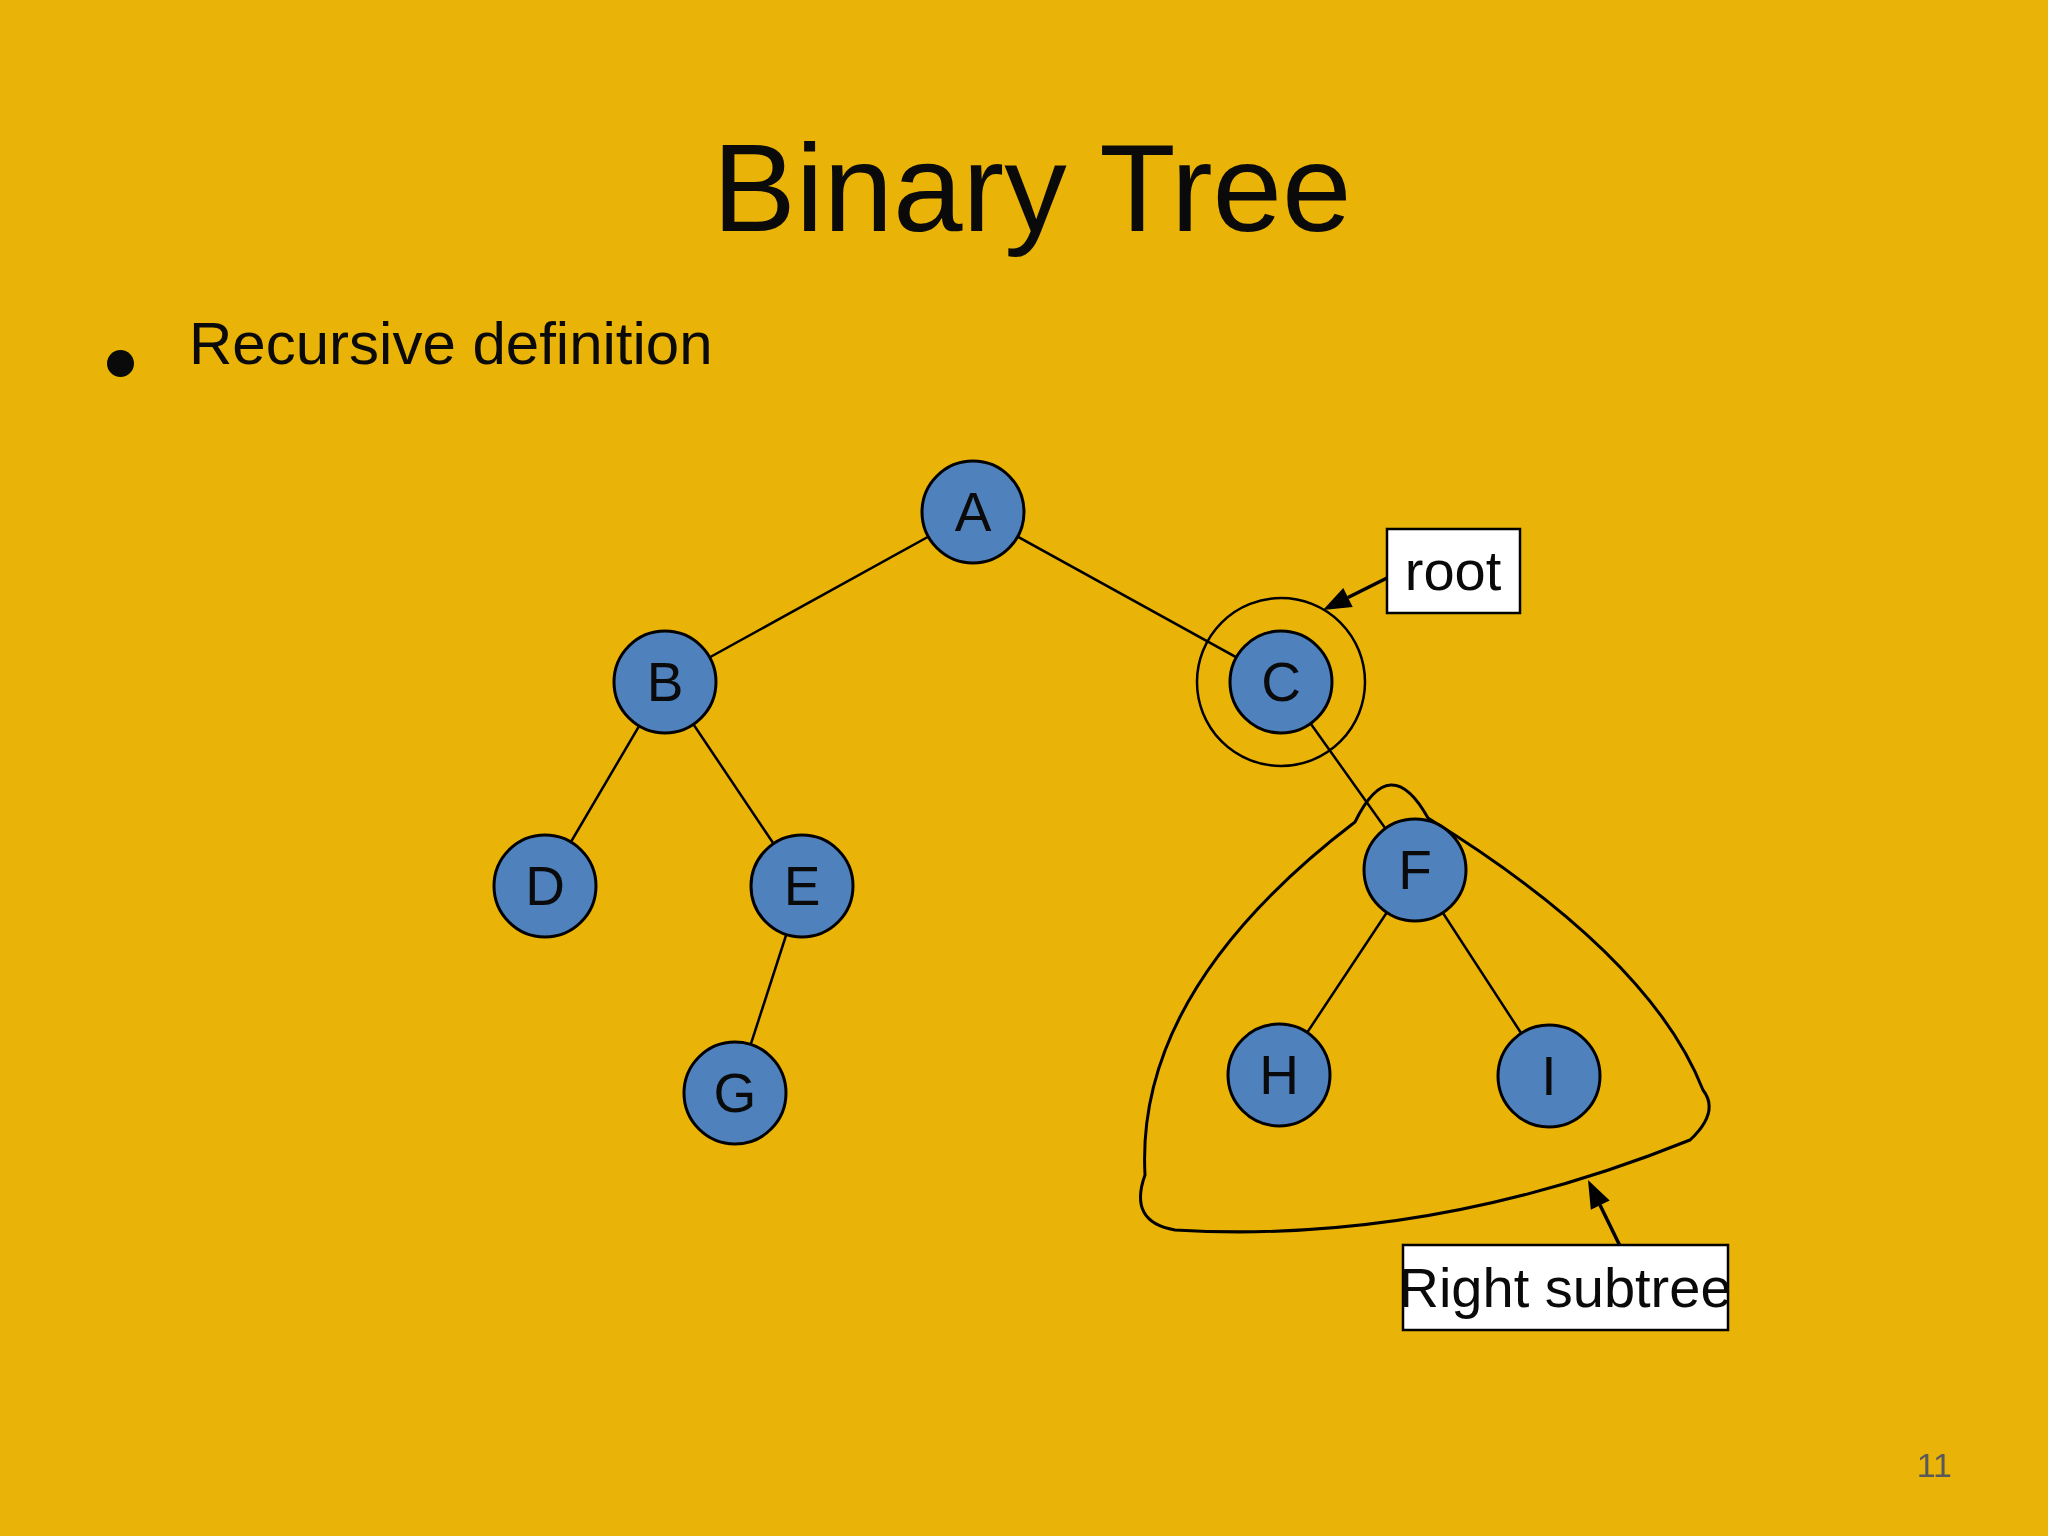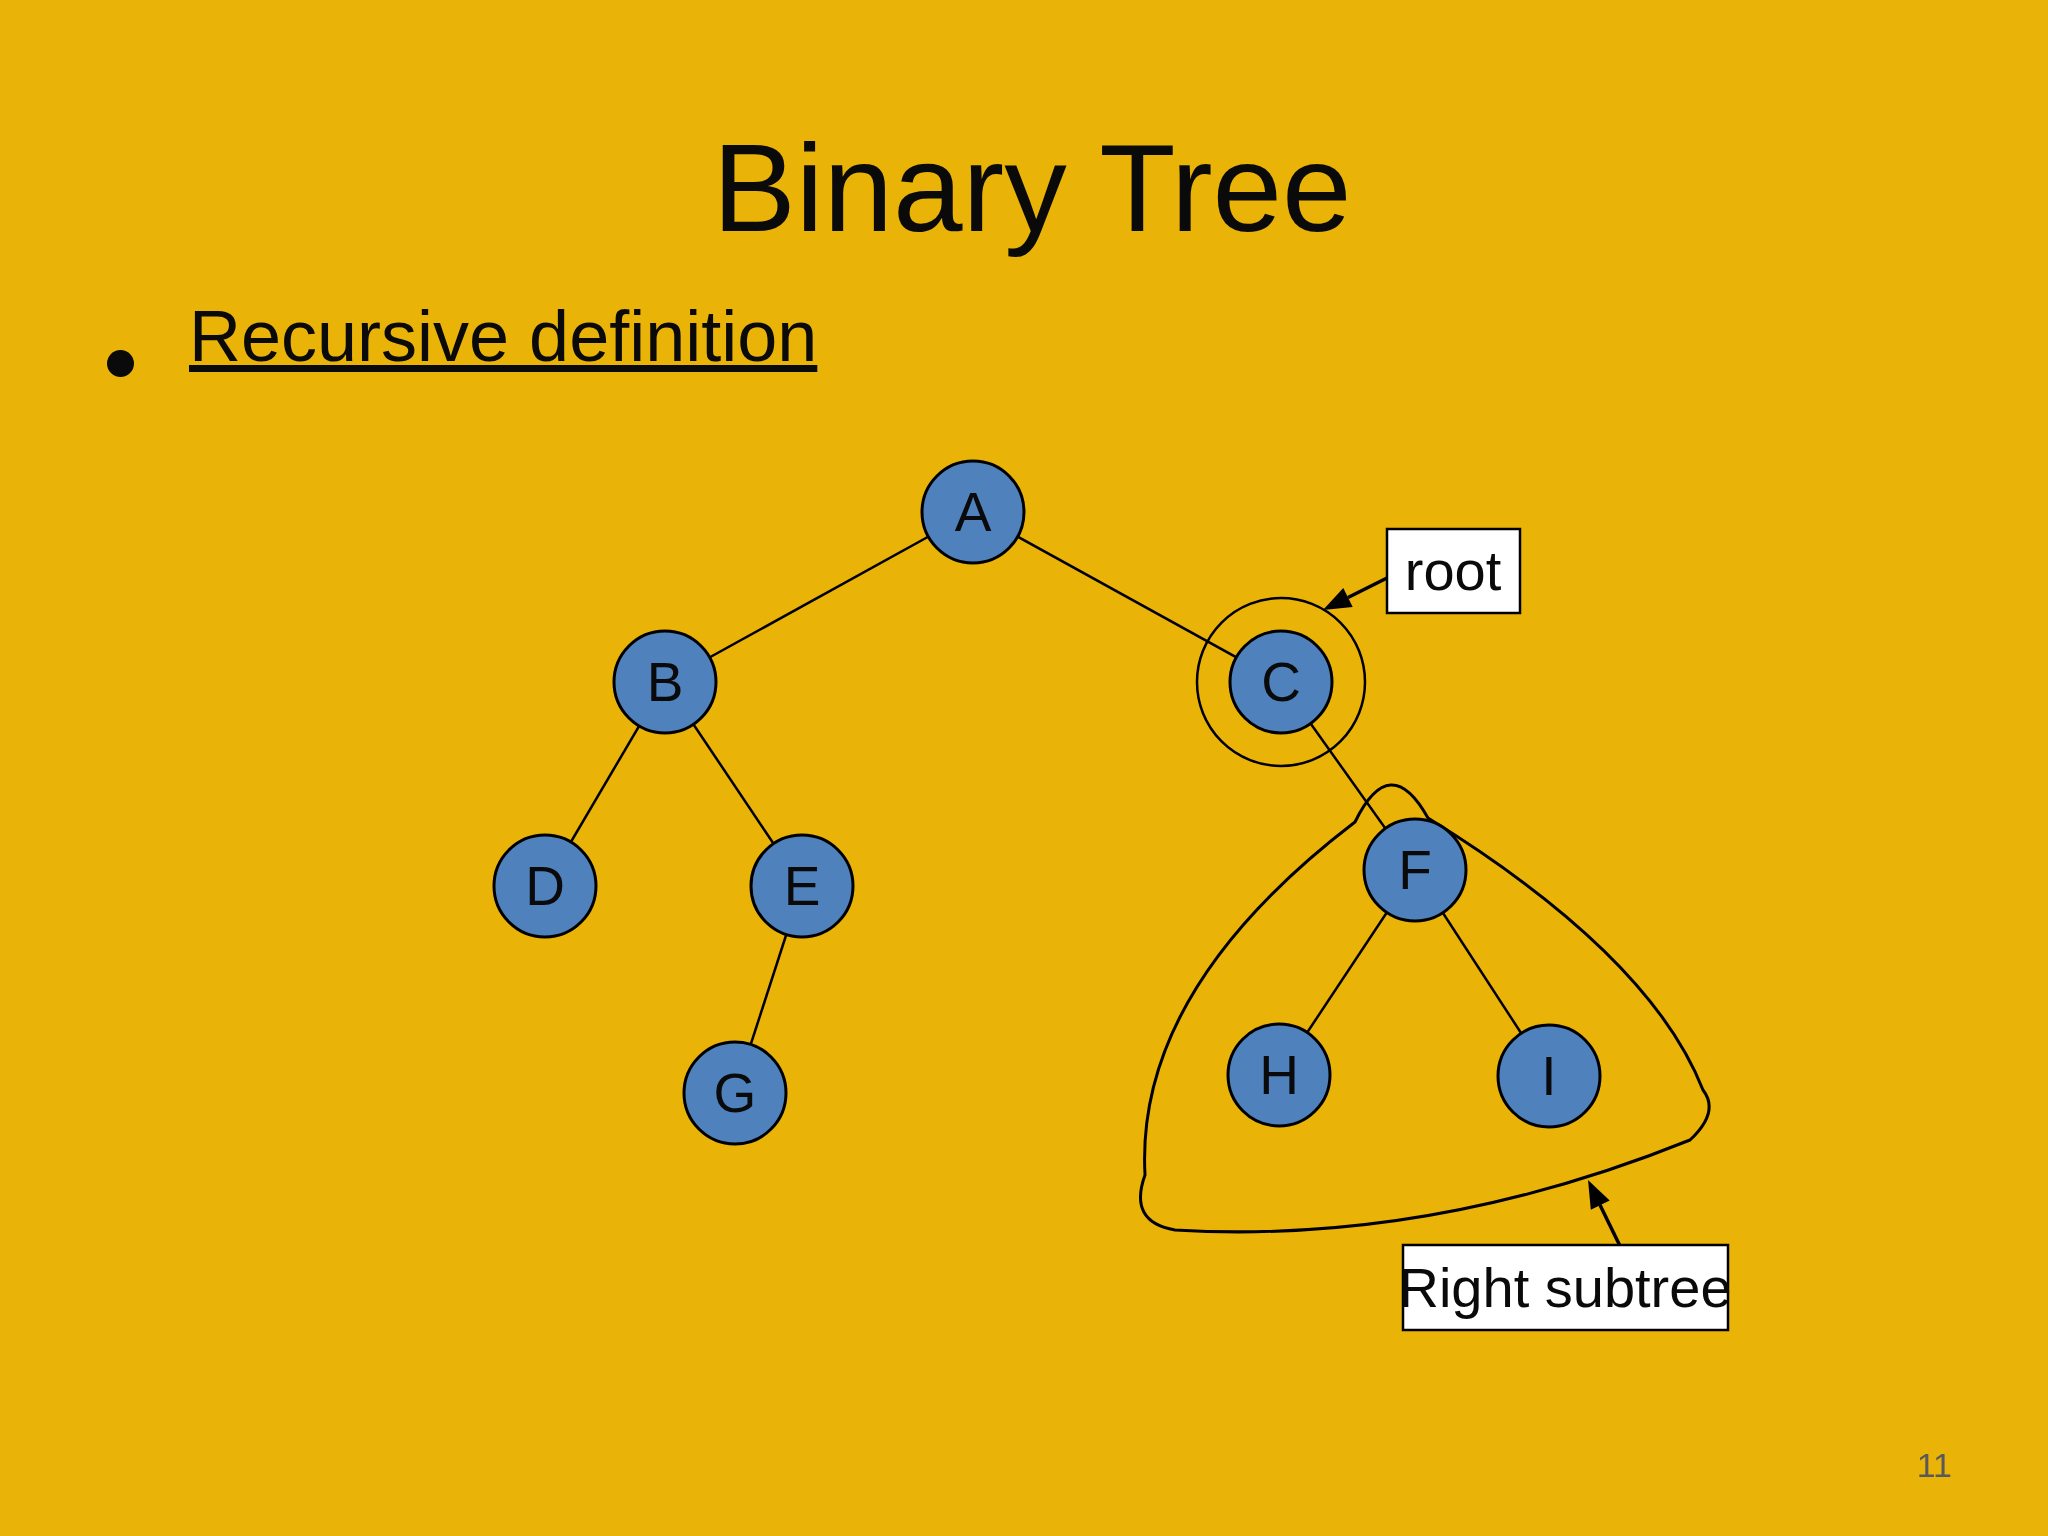--- a/index.html
+++ b/index.html
@@ -24,26 +24,25 @@
   }
   .bullet-dot{
     position:absolute;
     left:107px;top:350px;
     width:27px;height:27px;
     border-radius:50%;
     background:#0a0a0a;
   }
   .bullet-text{
     position:absolute;
-    left:189px;top:300px;
-    font-size:72px;
+    left:189px;top:314px;
+    font-size:60px;
     line-height:1.0;
     color:#0a0a0a;
     white-space:nowrap;
-    text-decoration:underline;
   }
   .page-number{
     position:absolute;
     top:1446px;right:112px;
     font-size:34px;
     color:#595959;
   }
   svg.diagram{position:absolute;left:0;top:0;}
   .edge{stroke:#000;stroke-width:2.5;fill:none;}
   .node-circle{fill:#4f81bd;stroke:#000;stroke-width:3;}

